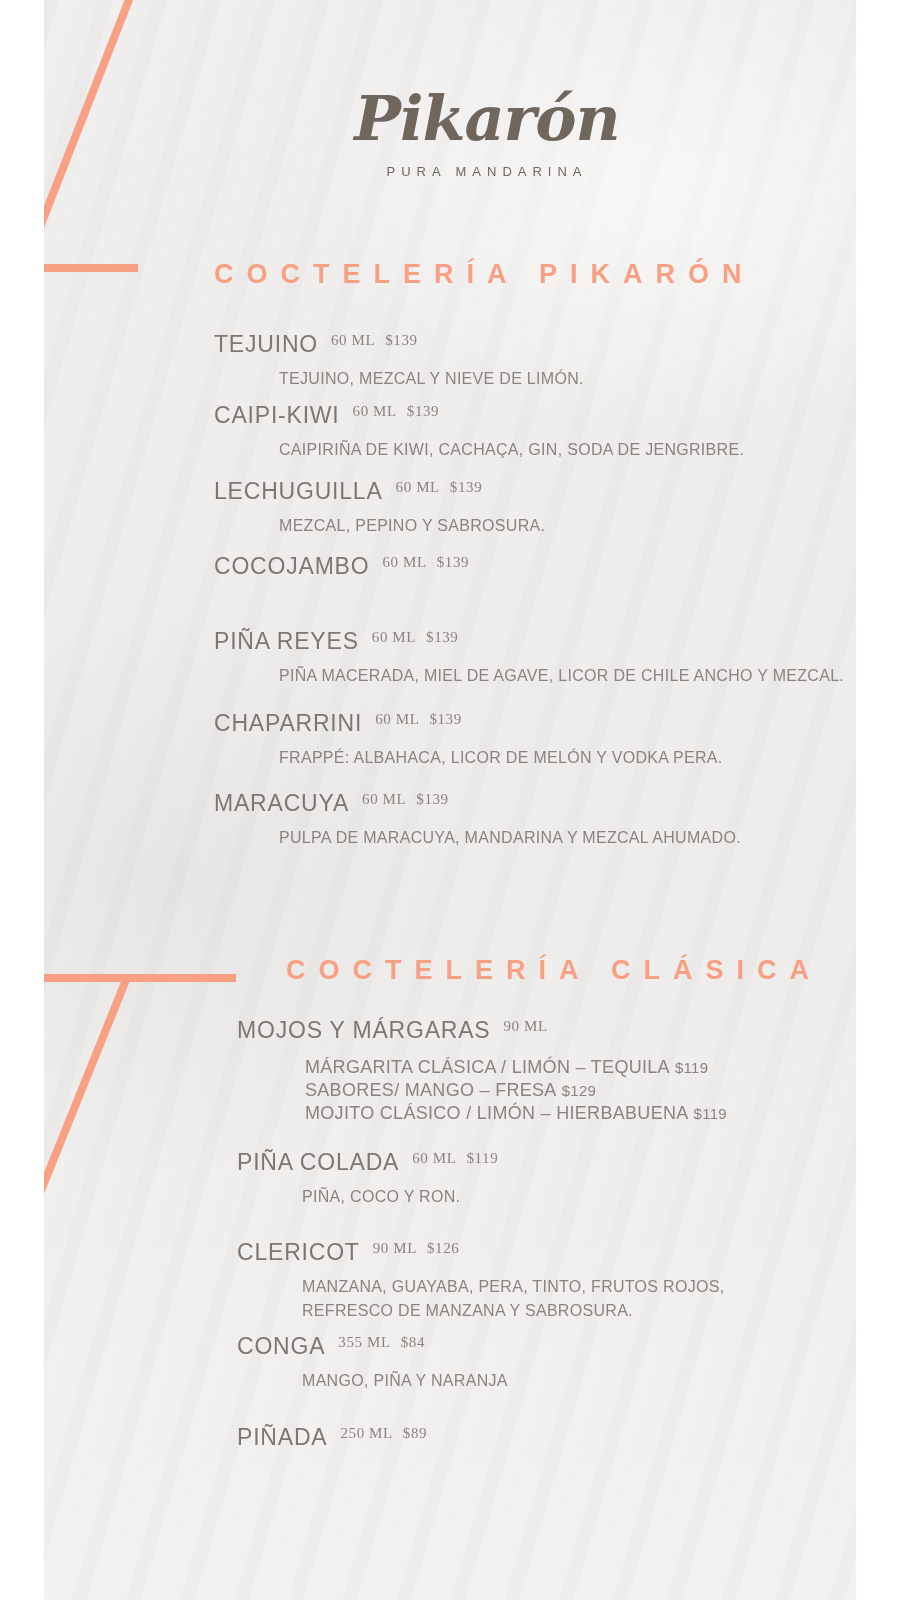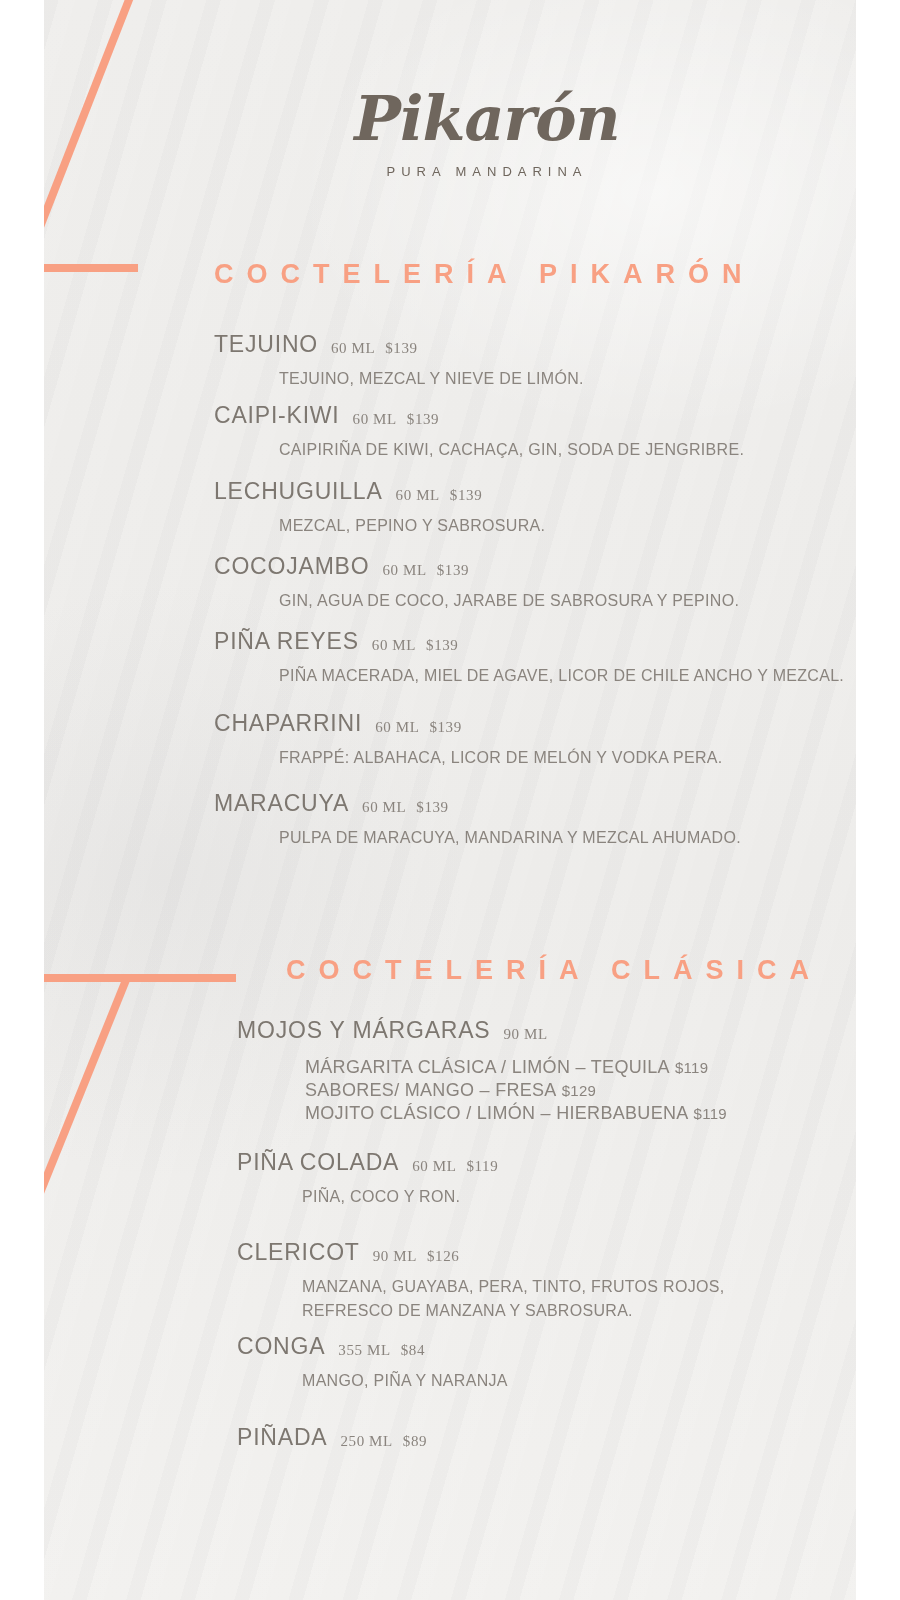--- a/index.html
+++ b/index.html
@@ -39,21 +39,21 @@
     position:absolute;margin:12px;
     font-size:27px;font-weight:bold;
     letter-spacing:13px;
     color:var(--accent,#F8A083);
     white-space:nowrap;
   }
   .sec-title.t1{top:247px;left:158px;}
   .sec-title.t2{top:943px;left:230px;}
 
   .item{position:absolute;white-space:nowrap;}
-  .head{display:flex;align-items:flex-end;gap:13px;}
+  .head{display:flex;align-items:flex-start;gap:13px;}
   .name{
     font-size:23px;line-height:1.1;
     letter-spacing:0.8px;
     color:var(--ink_name,#7D7770);
   }
   .meta{
     font-size:15px;letter-spacing:0.6px;
     color:var(--ink_soft,#8A847E);
     font-family:Liberation Serif, serif;
   }
@@ -112,21 +112,20 @@
     </div>
     <div class="desc">MEZCAL, PEPINO Y SABROSURA.</div>
   </div>
 
   <div class="item" style="top:554px;left:170px">
     <div class="head">
       <span class="name">COCOJAMBO</span>
       <span class="meta">60 ML</span>
       <span class="meta price">$139</span>
     </div>
-    <div class="desc">GIN, AGUA DE COCO, JARABE DE SABROSURA Y PEPINO.</div>
   </div>
 
   <div class="item" style="top:629px;left:170px">
     <div class="head">
       <span class="name">PIÑA REYES</span>
       <span class="meta">60 ML</span>
       <span class="meta price">$139</span>
     </div>
     <div class="desc">PIÑA MACERADA, MIEL DE AGAVE, LICOR DE CHILE ANCHO Y MEZCAL.</div>
   </div>

